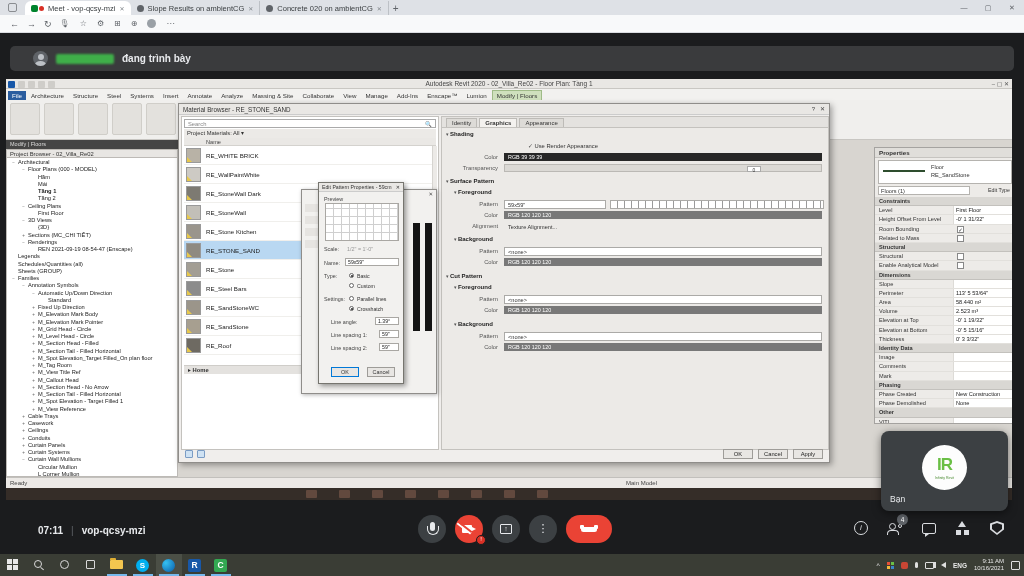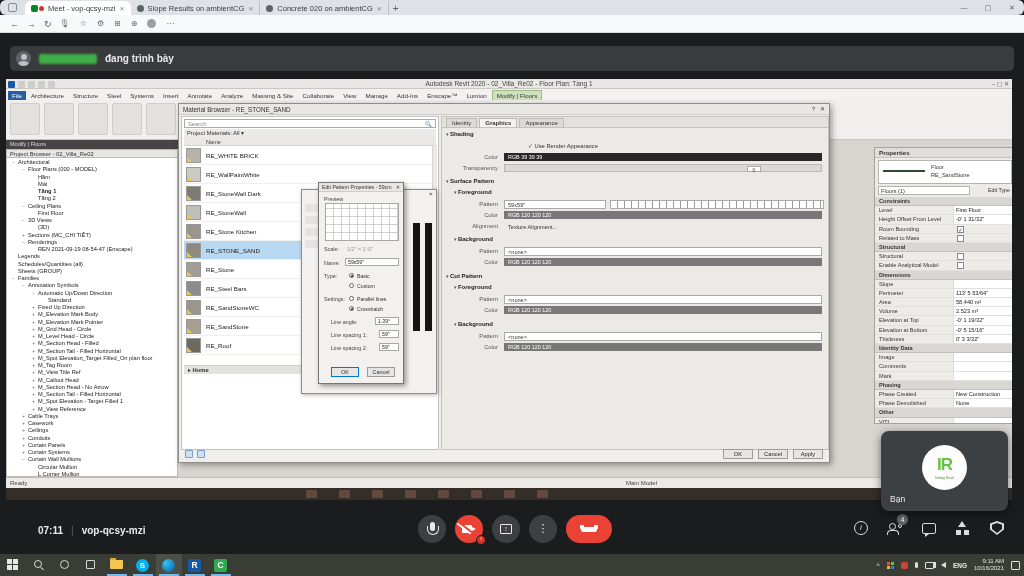--- a/index.html
+++ b/index.html
@@ -1,21 +1,21 @@
 <!DOCTYPE html>
 <html><head>
 <meta charset="utf-8">
 <style>
   * { margin:0; padding:0; box-sizing:border-box; }
   html,body { width:1024px; height:576px; overflow:hidden; background:#000;
               font-family:"Liberation Sans","DejaVu Sans",sans-serif; }
   #root { position:relative; width:1024px; height:576px; background:#1b1c1e; overflow:hidden; }
 
   
-  .tabstrip { position:absolute; left:0; top:0; width:1024px; height:15px; background:#dee1e6; display:flex; align-items:flex-end;border-radius:6px; }
+  .tabstrip { position:absolute; left:0; top:0; width:1024px; height:15px; background:#dee1e6; display:flex; align-items:flex-end; }
   .tabsq { width:9px; height:9px; border:1px solid #8a8d91; margin:0 8px 3px 8px; border-radius:2px; }
   .btab { height:14px; display:flex; align-items:center; gap:4px; padding:0 6px; font-size:7.5px; color:#3c4043;
           max-width:140px; border-right:1px solid #bdc1c6; }
   .btab.active { background:#fff; border-radius:6px 6px 0 0; border-right:none; }
   .favicon { width:7px; height:7px; border-radius:50%; background:#5f6368; flex:0 0 auto; position:relative; }
   .btab.meet .favicon { border-radius:2px; background:#00832d; }
   .btab.rec .favicon::after { content:""; position:absolute; right:-6px; top:1px; width:5px; height:5px; border-radius:50%; background:#d93025; }
   .btab.rec .btitle { margin-left:6px; }
   .btitle { white-space:nowrap; overflow:hidden; text-overflow:ellipsis; }
   .tclose { color:#80868b; font-size:6px; }
@@ -26,21 +26,21 @@
   .navic { font-size:9px; color:#5f6368; }
   .urlbox { flex:1; height:13px; background:#f1f3f4; border-radius:7px; display:flex; align-items:center; gap:5px; padding:0 8px; font-size:7.5px; color:#5f6368; }
   .urlbox b { color:#202124; font-weight:bold; }
   .lockic { width:6px; height:5px; border:1px solid #5f6368; border-radius:1px; position:relative; margin-top:2px; }
   .lockic::before { content:""; position:absolute; left:1px; top:-3px; width:2px; height:3px; border:1px solid #5f6368; border-bottom:none; border-radius:2px 2px 0 0; }
   .addric { display:flex; gap:10px; align-items:center; }
   .addric .ic { font-size:8px; color:#5f6368; }
   .avatarsm { width:9px; height:9px; border-radius:50%; background:#9aa0a6; }
 
   
-  .banner { position:absolute; left:10px; top:46px; width:1004px; height:25px; background:#3a3b3d; border-radius:5px; display:flex; align-items:center; gap:8px; padding:0 6px; }
+  .banner { position:absolute; left:10px; top:46px; width:1004px; height:25px; background:#3a3b3d; border-radius:5px; display:flex; align-items:center; gap:8px; padding:0 23px; }
   .bavatar { width:15px; height:15px; border-radius:50%; background:#5f6368; position:relative; overflow:hidden; }
   .bavatar::before { content:""; position:absolute; left:4.5px; top:2.5px; width:6px; height:6px; border-radius:50%; background:#bdc1c6; }
   .bavatar::after { content:""; position:absolute; left:2px; top:9.5px; width:11px; height:7px; border-radius:50%; background:#bdc1c6; }
   .greenname { width:58px; height:10px; border-radius:2px; background:#3fae49; filter:blur(1px); }
   .bannertext { color:#e8eaed; font-size:10px; font-weight:bold; }
 
   
   .share { position:absolute; left:6px; top:79px; width:1006px; height:421px; background:#d8d5d0; overflow:hidden; font-size:6px; color:#333; }
   .rv-title { position:absolute; left:0; top:0; width:1006px; height:10px; background:#e9e7e4; border-bottom:1px solid #c9c7c3; text-align:center; font-size:6.5px; line-height:10px; color:#444; }
   .rv-qat { position:absolute; left:2px; top:1.5px; display:flex; gap:3px; }

